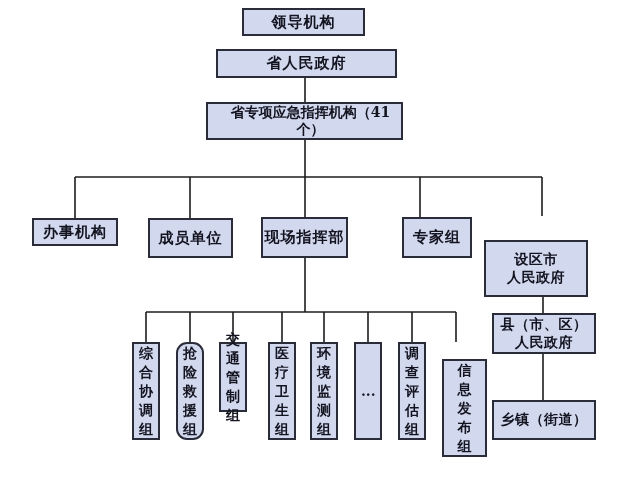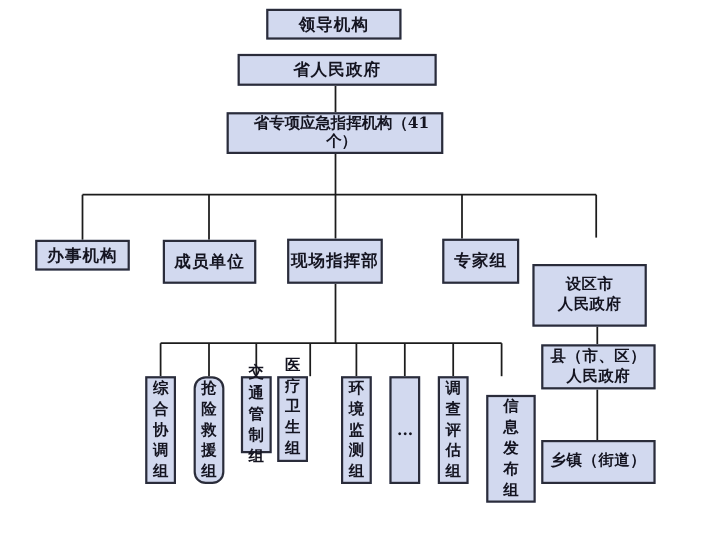--- a/index.html
+++ b/index.html
@@ -107,21 +107,21 @@
   </div>
 
   <div class="node v" style="left:176px; top:342px; width:28px; height:98px;border-radius:11px;">
     <span class="vtext">抢险救援组</span>
   </div>
 
   <div class="node v" style="left:219px; top:342px; width:28px; height:70px;">
     <span class="vtext">交通管制组</span>
   </div>
 
-  <div class="node v" style="left:252px; top:342px; width:28px; height:78px;align-items:flex-end;">
+  <div class="node v" style="left:268px; top:342px; width:28px; height:98px;">
     <span class="vtext">医疗卫生组</span>
   </div>
 
   <div class="node v" style="left:310px; top:342px; width:28px; height:98px;">
     <span class="vtext">环境监测组</span>
   </div>
 
   <div class="node v" style="left:354px; top:342px; width:28px; height:98px;">
     <span class="vtext">...</span>
   </div>

